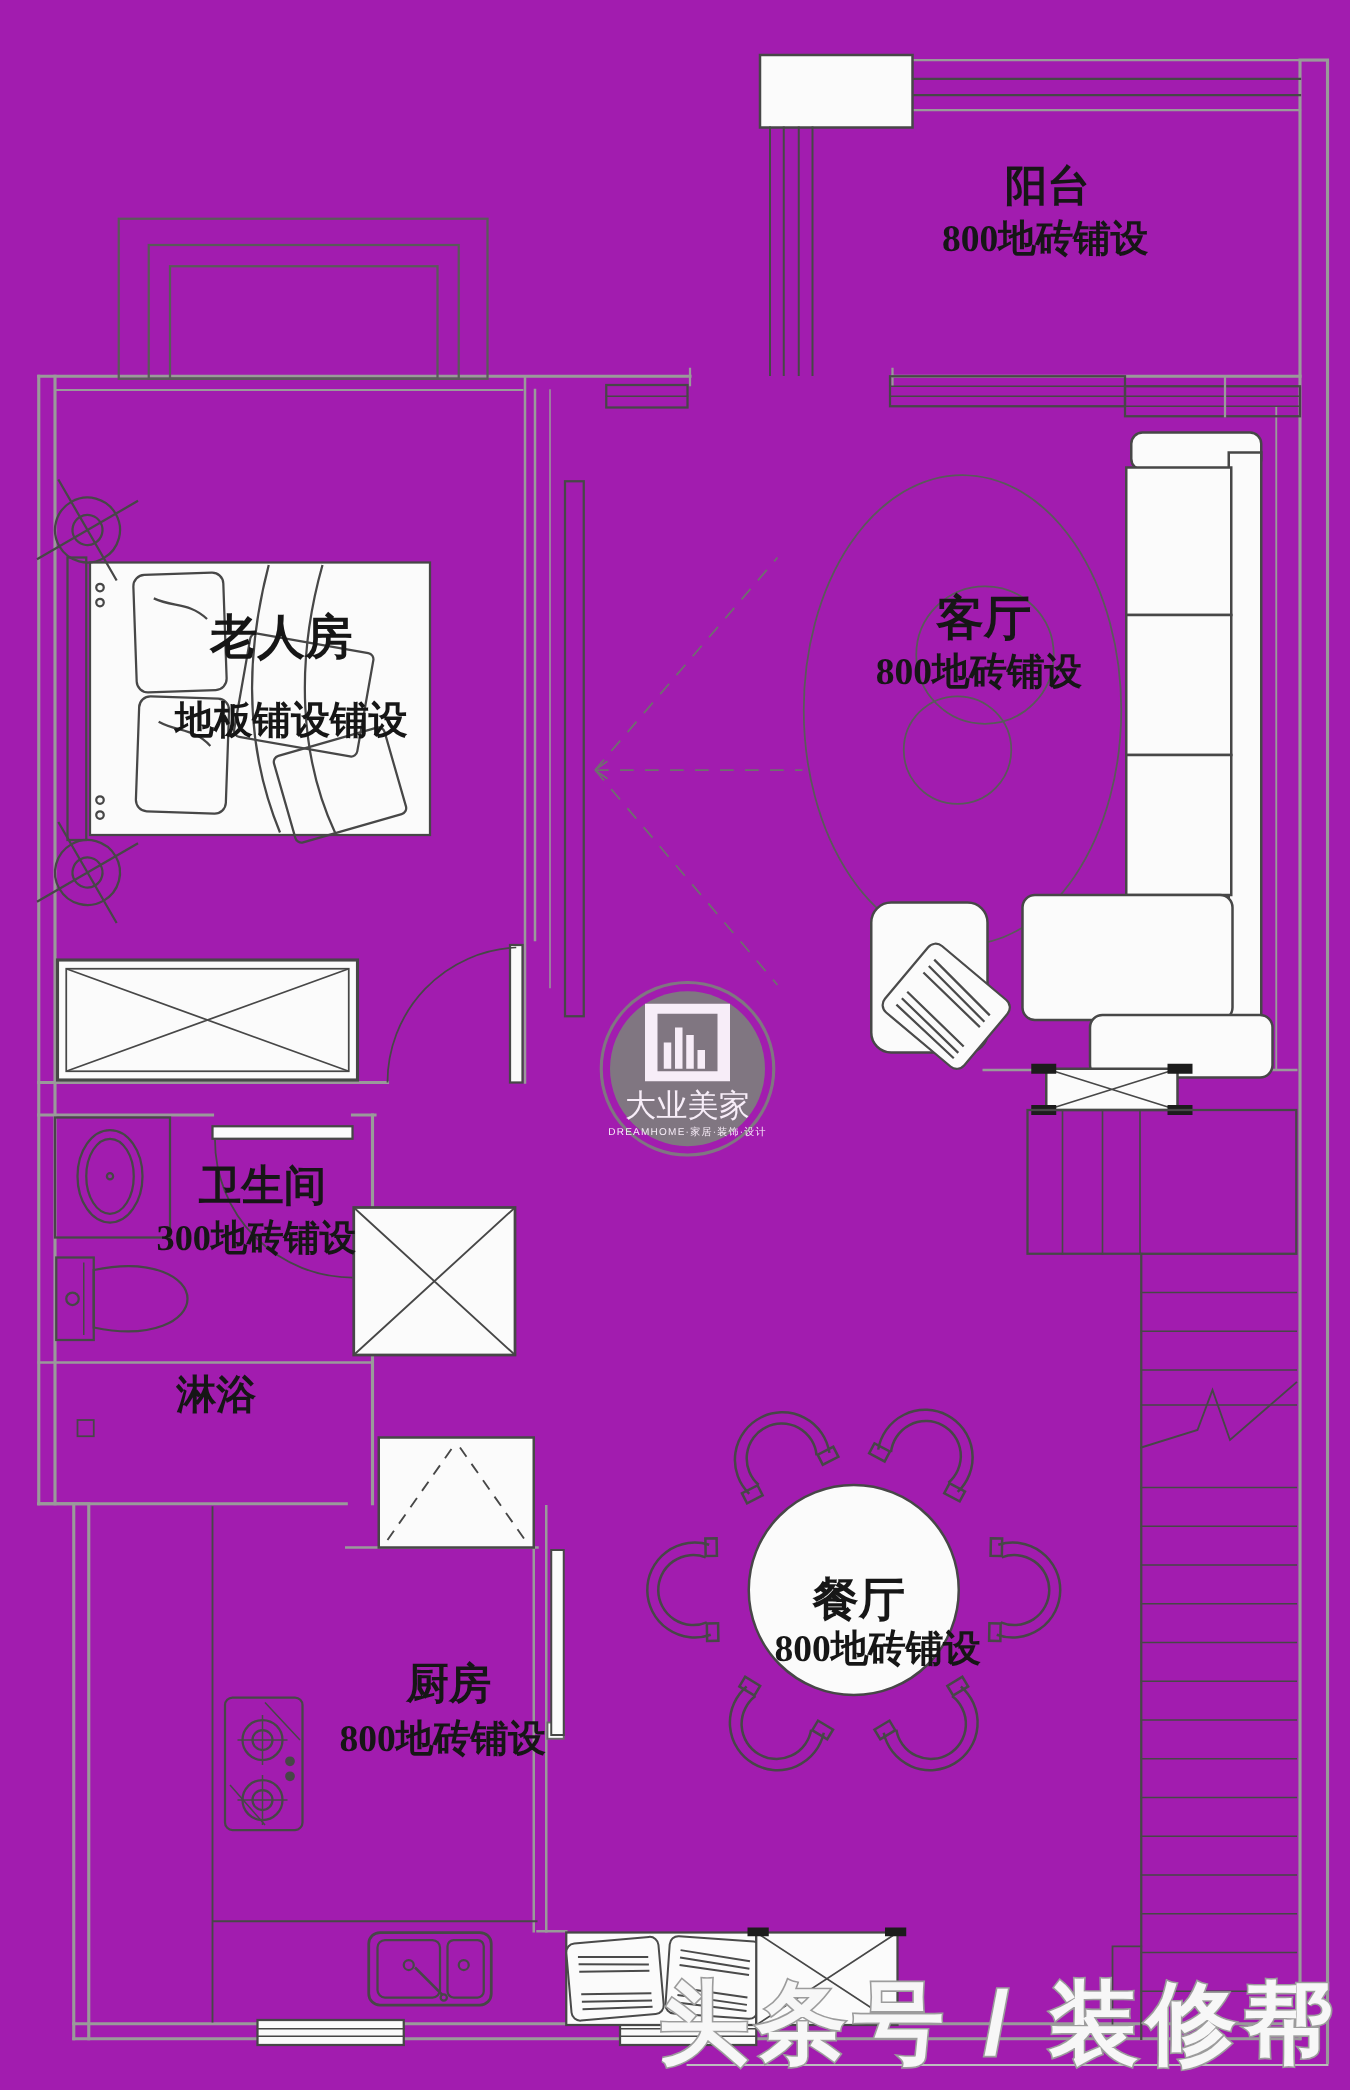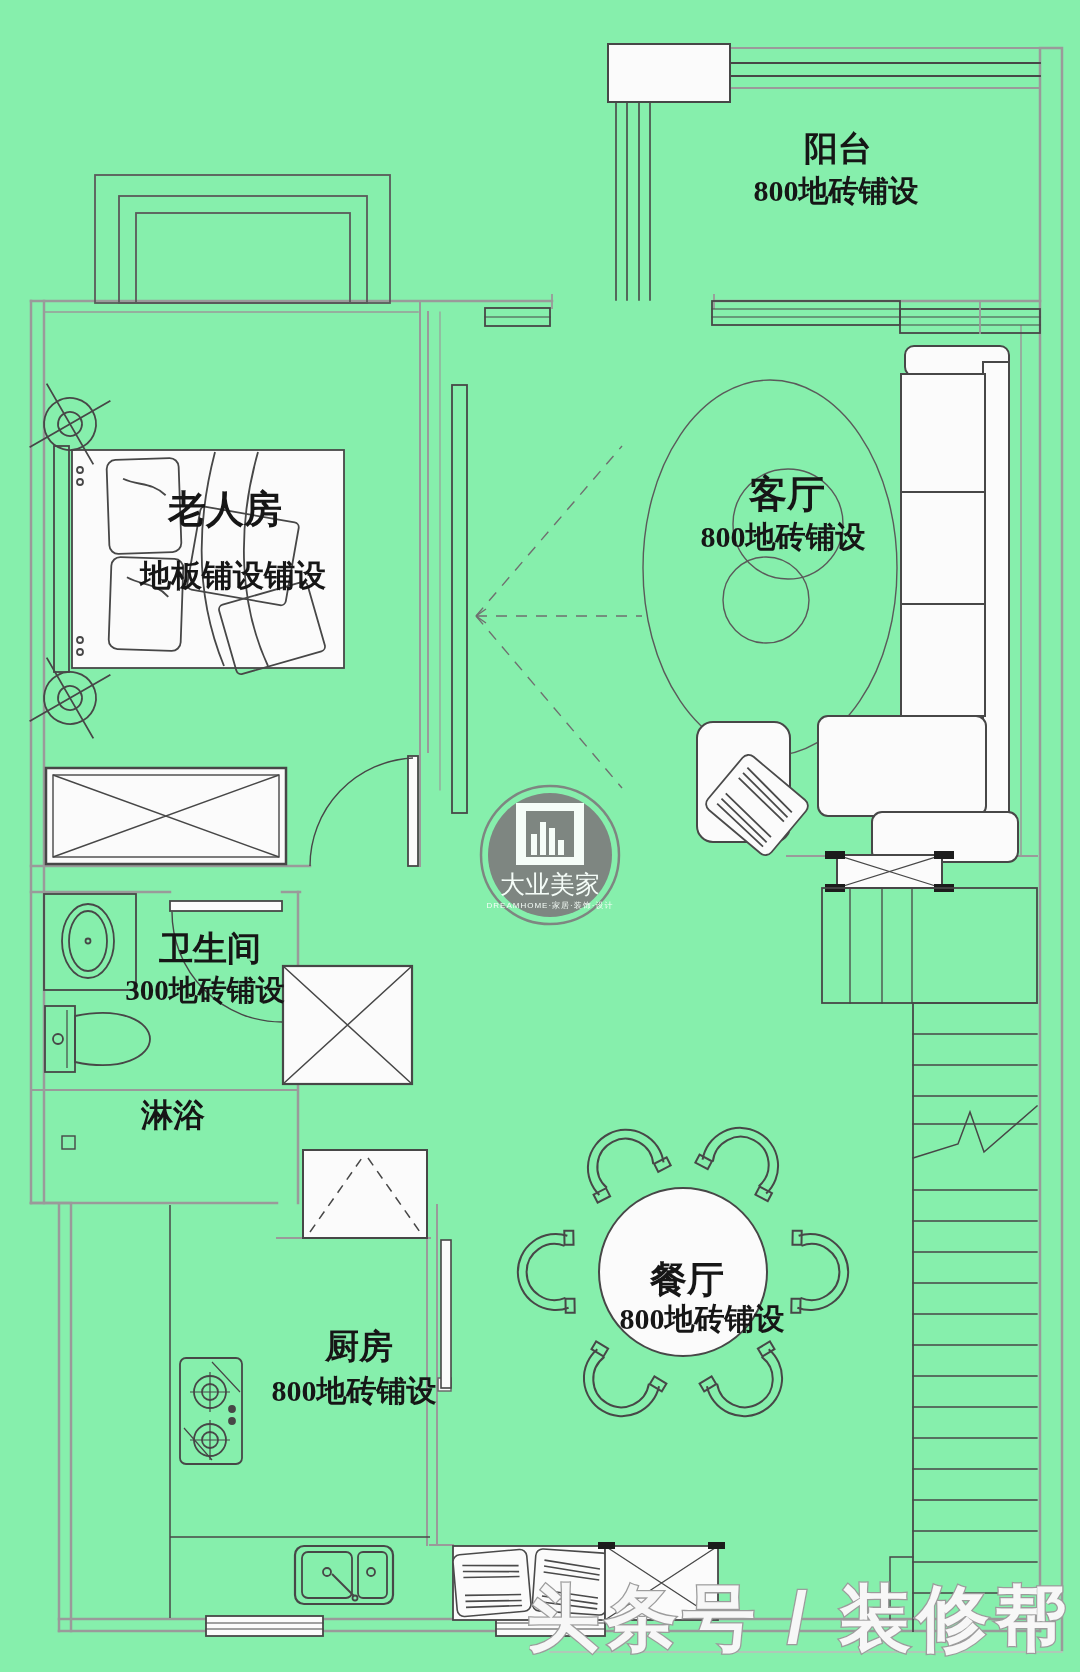--- a/index.html
+++ b/index.html
@@ -1,16 +1,16 @@
 <!DOCTYPE html>
 <html><head>
 <meta charset="utf-8">
 <style>
   html,body{margin:0;padding:0;background:#e9e9e9;}
-  .page{width:1080px;height:1672px;background:#86efac;position:relative;margin:0 auto;overflow:hidden;}
+  .page{width:1080px;height:1672px;background:#a21caf;position:relative;margin:0 auto;overflow:hidden;}
   svg{display:block;}
   .rlabel{font-family:"Liberation Serif","DejaVu Serif",serif;font-weight:700;fill:#161616;}
   .wm-credit{font-family:"Liberation Sans","DejaVu Sans",sans-serif;font-weight:700;
              fill:#f7f7f7;stroke:#9c9c9c;stroke-width:2.6;paint-order:stroke;letter-spacing:6px;}
   .logo-cn{font-family:"Liberation Serif","DejaVu Serif",serif;fill:#ffffff;}
   .logo-en{font-family:"Liberation Sans","DejaVu Sans",sans-serif;fill:#ffffff;letter-spacing:1px;}
 </style>
 </head>
 <body>
 

